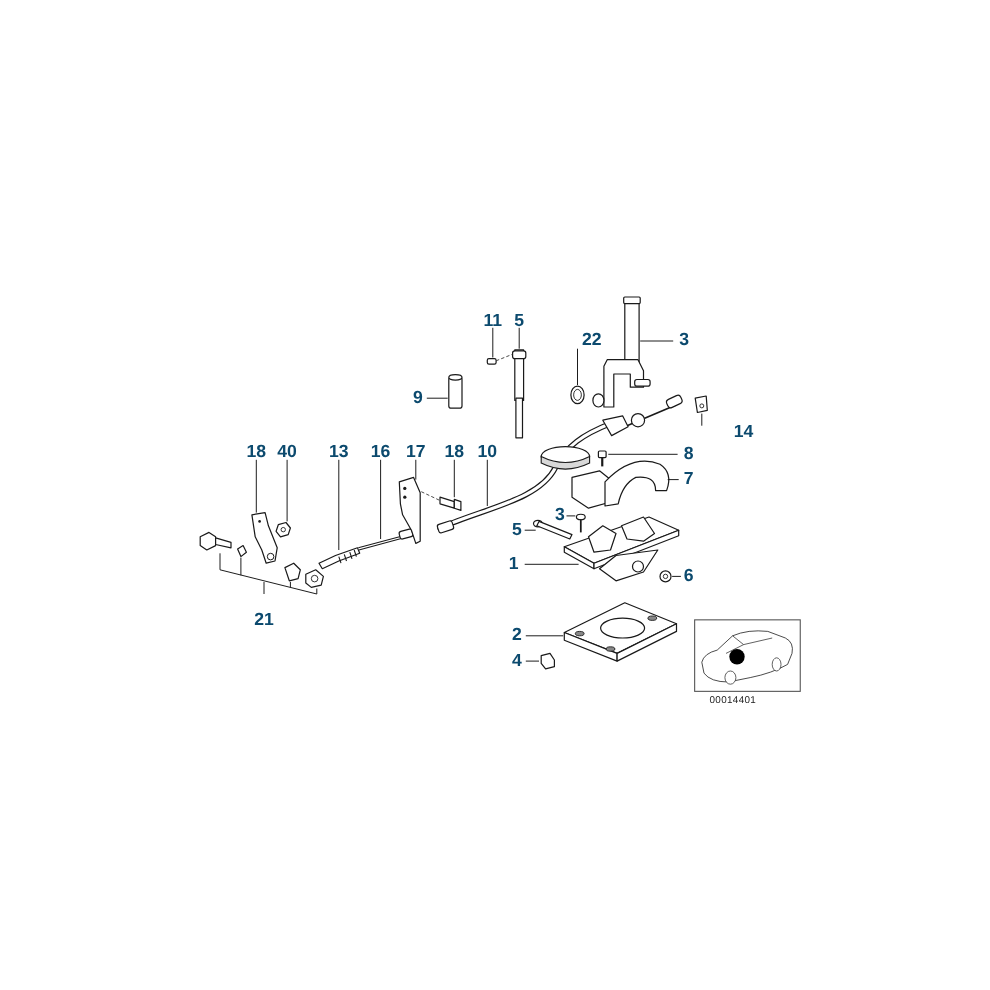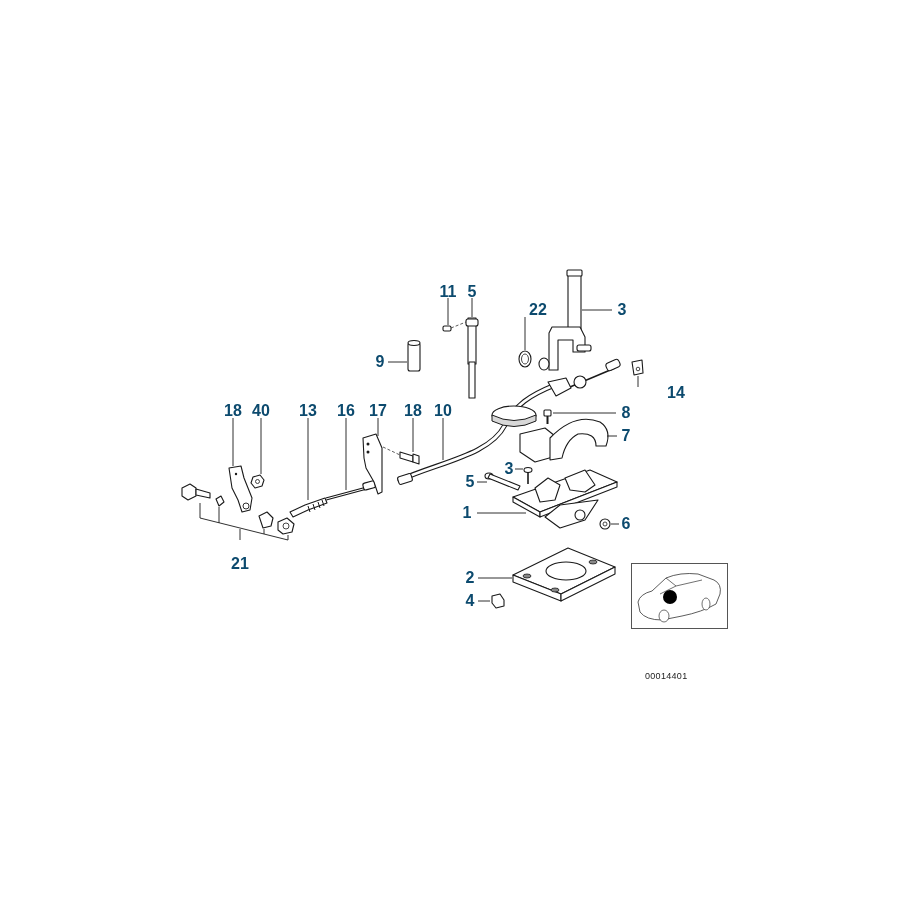--- a/index.html
+++ b/index.html
@@ -3,21 +3,21 @@
 <meta charset="utf-8">
 <style>
   html, body { margin: 0; padding: 0; background: #ffffff; }
   body { width: 900px; height: 900px; position: relative; overflow: hidden;
          font-family: "Liberation Sans", sans-serif; }
   #canvas { position: absolute; left: 0; top: 0; width: 900px; height: 900px; }
   .lbl { position: absolute; font-family: "Liberation Sans", sans-serif;
          font-weight: bold; font-size: 16px; color: #0c4a6e; line-height: 12px;
          transform: translate(-50%, -50%); white-space: nowrap; }
   .code { position: absolute; font-family: "Liberation Sans", sans-serif;
-          font-size: 9px; color: #222; left: 645px; top: 631px; letter-spacing: 0.3px; margin-top: 40px; }
+          font-size: 9px; color: #222; left: 645px; top: 631px; letter-spacing: 0.3px; }
   .inset { position: absolute; left: 631px; top: 563px; width: 95px; height: 64px;
            border: 1px solid #555; background: #fff; }
   svg .part { fill: #fff; stroke: #1a1a1a; stroke-width: 1.1; stroke-linejoin: round; }
   svg .shade { fill: #d8d8d8; stroke: #1a1a1a; stroke-width: 1; }
   svg .lead { fill: none; stroke: #1a1a1a; stroke-width: 0.9; }
   svg .cable { fill: none; stroke: #1a1a1a; stroke-width: 5; stroke-linecap: round; }
   svg .cable-in { fill: none; stroke: #fff; stroke-width: 2.8; stroke-linecap: round; }
   svg .dash { fill: none; stroke: #333; stroke-width: 0.8; stroke-dasharray: 3 2; }
 </style>
 </head>

